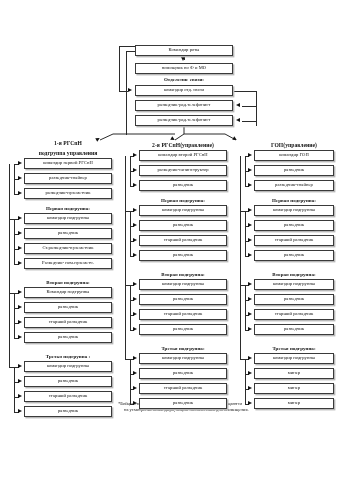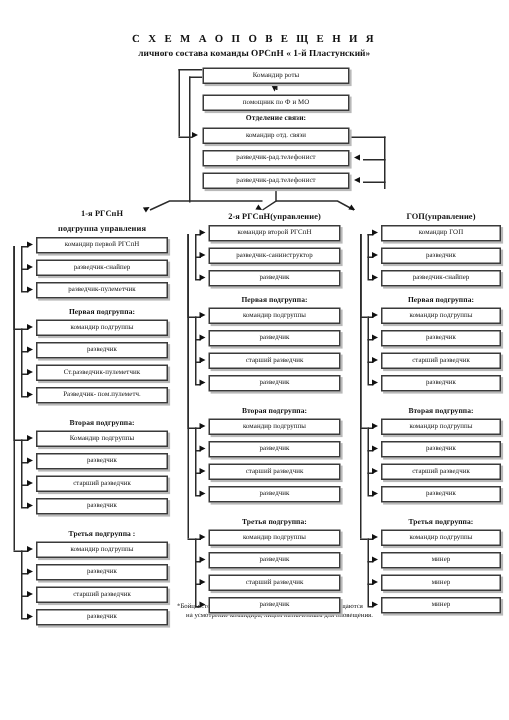--- a/index.html
+++ b/index.html
@@ -81,24 +81,20 @@
     text-align: left;
     letter-spacing: 0.02px;
   }
   .footnote .l2 { padding-left: 6px; display: block; }
 </style>
 </head>
 <body>
 
 <div id="sheet">
 
-  <div class="title-wrap">
-    <div class="title-main">С Х Е М А   О П О В Е Щ Е Н И Я</div>
-    <div class="title-sub">личного состава команды ОРСпН « 1-й Пластунский»</div>
-  </div>
 
   <div class="box shadow" style="left:135px; top:45px; width:98px; height:11px;">Командир роты</div>
   <div class="arw down" style="left:181px; top:57px;"></div>
   <div class="ln v" style="left:183.5px; top:56px; height:4px;"></div>
 
   <div class="box shadow" style="left:135px; top:63px; width:98px; height:11px;">помощник по Ф и МО</div>
 
   <div class="hdr" style="left:135px; top:75px; width:98px; height:9px;">Отделение связи:</div>
 
   <div class="box shadow" style="left:135px; top:85px; width:98px; height:11px;">командир отд. связи</div>

